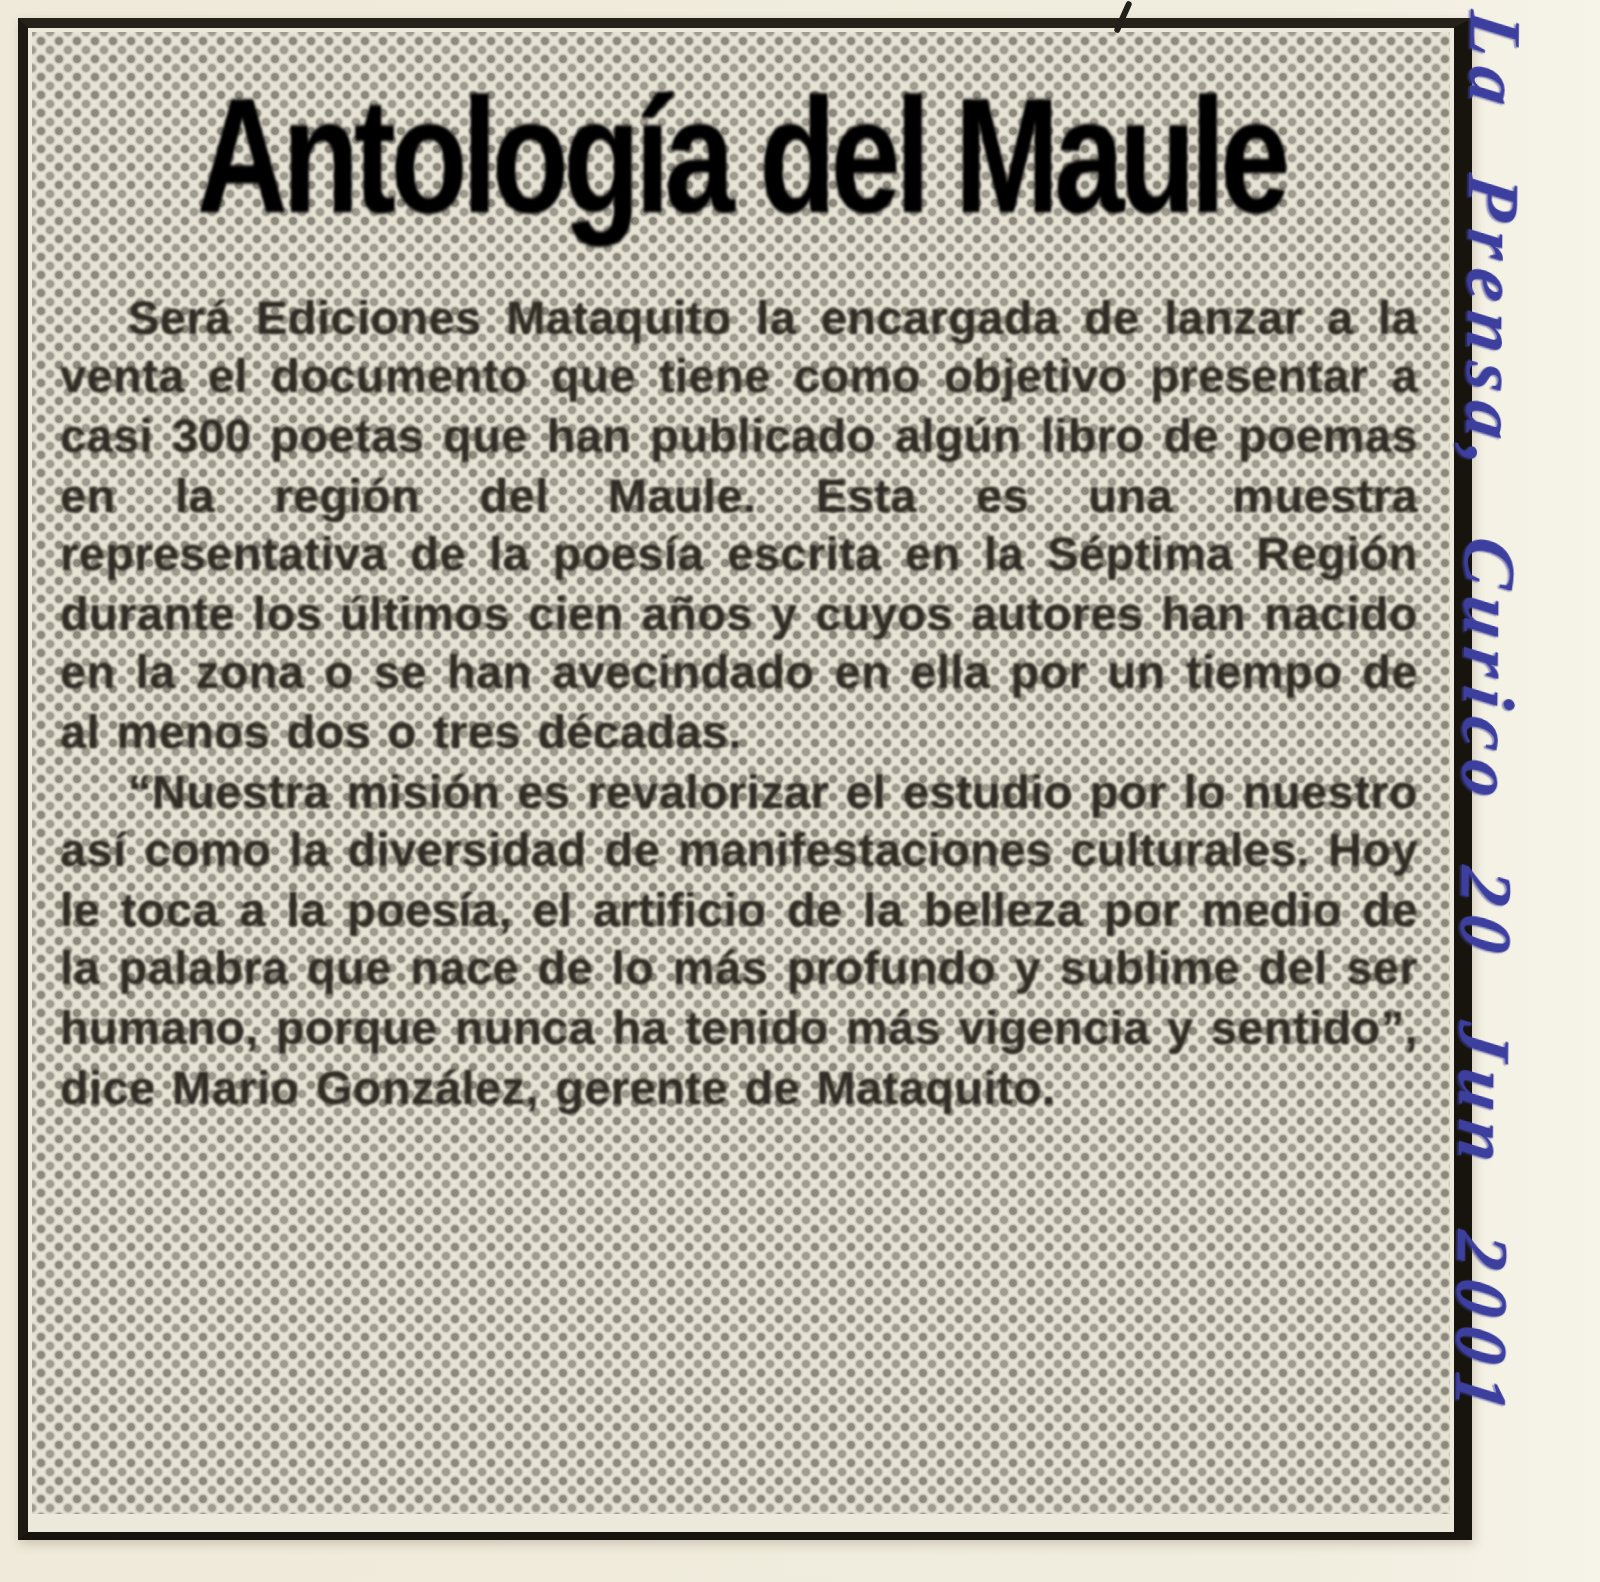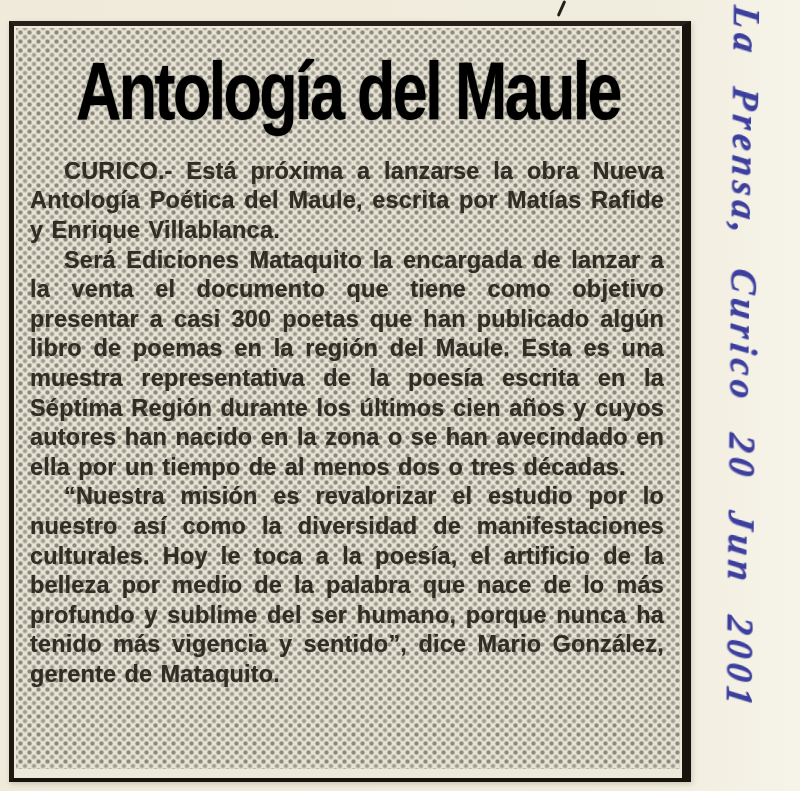--- a/index.html
+++ b/index.html
@@ -13,29 +13,30 @@
   .scan-page {
     position: relative;
     width: 800px;
     height: 791px;
     background: linear-gradient(90deg, #efeada 0%, #f1edde 82%, #f6f3e9 100%);
   }
   
   .clipping {
     position: absolute;
     left: 9px;
-    top: 21px;
+    top: 9px;
     width: 668px;
     height: 752px;
     background: #ece8da;
     border-top: 5px solid #26221a;
     border-left: 5px solid #1d1912;
     border-right: 9px solid #17140e;
     border-bottom: 4px solid #17140e;
     box-shadow: 1px 2px 5px rgba(95, 85, 60, 0.25);
+    padding-left: 45px;
   }
   .halftone {
     position: absolute;
     left: 2px;
     top: 2px;
     right: 2px;
     bottom: 9px;
     background-color: #e7e3d5;
     background-image:
       radial-gradient(circle, rgba(52,48,38,0.50) 1.6px, rgba(52,48,38,0.16) 2.3px, rgba(0,0,0,0) 3.1px),
@@ -113,21 +114,20 @@
 <body>
 
 <div class="scan-page">
 
   <div class="clipping">
     <div class="halftone">
 
       <div class="headline">Antología del Maule</div>
 
       <div class="article-body">
-        <p>CURICO.- Está próxima a lanzarse la obra Nueva Antología Poética del Maule, escrita por Matías Rafide y Enrique Villablanca.</p>
         <p>Será Ediciones Mataquito la encargada de lanzar a la venta el documento que tiene como objetivo presentar a casi 300 poetas que han publicado algún libro de poemas en la región del Maule. Esta es una muestra representativa de la poesía escrita en la Séptima Región durante los últimos cien años y cuyos autores han nacido en la zona o se han avecindado en ella por un tiempo de al menos dos o tres décadas.</p>
         <p>“Nuestra misión es revalorizar el estudio por lo nuestro así como la diversidad de manifestaciones culturales. Hoy le toca a la poesía, el artificio de la belleza por medio de la palabra que nace de lo más profundo y sublime del ser humano, porque nunca ha tenido más vigencia y sentido”, dice Mario González, gerente de Mataquito.</p>
       </div>
 
     </div>
   </div>
 
   <div class="tick"></div>
 
   <div class="annotation">La Prensa, Curico 20 Jun 2001</div>

